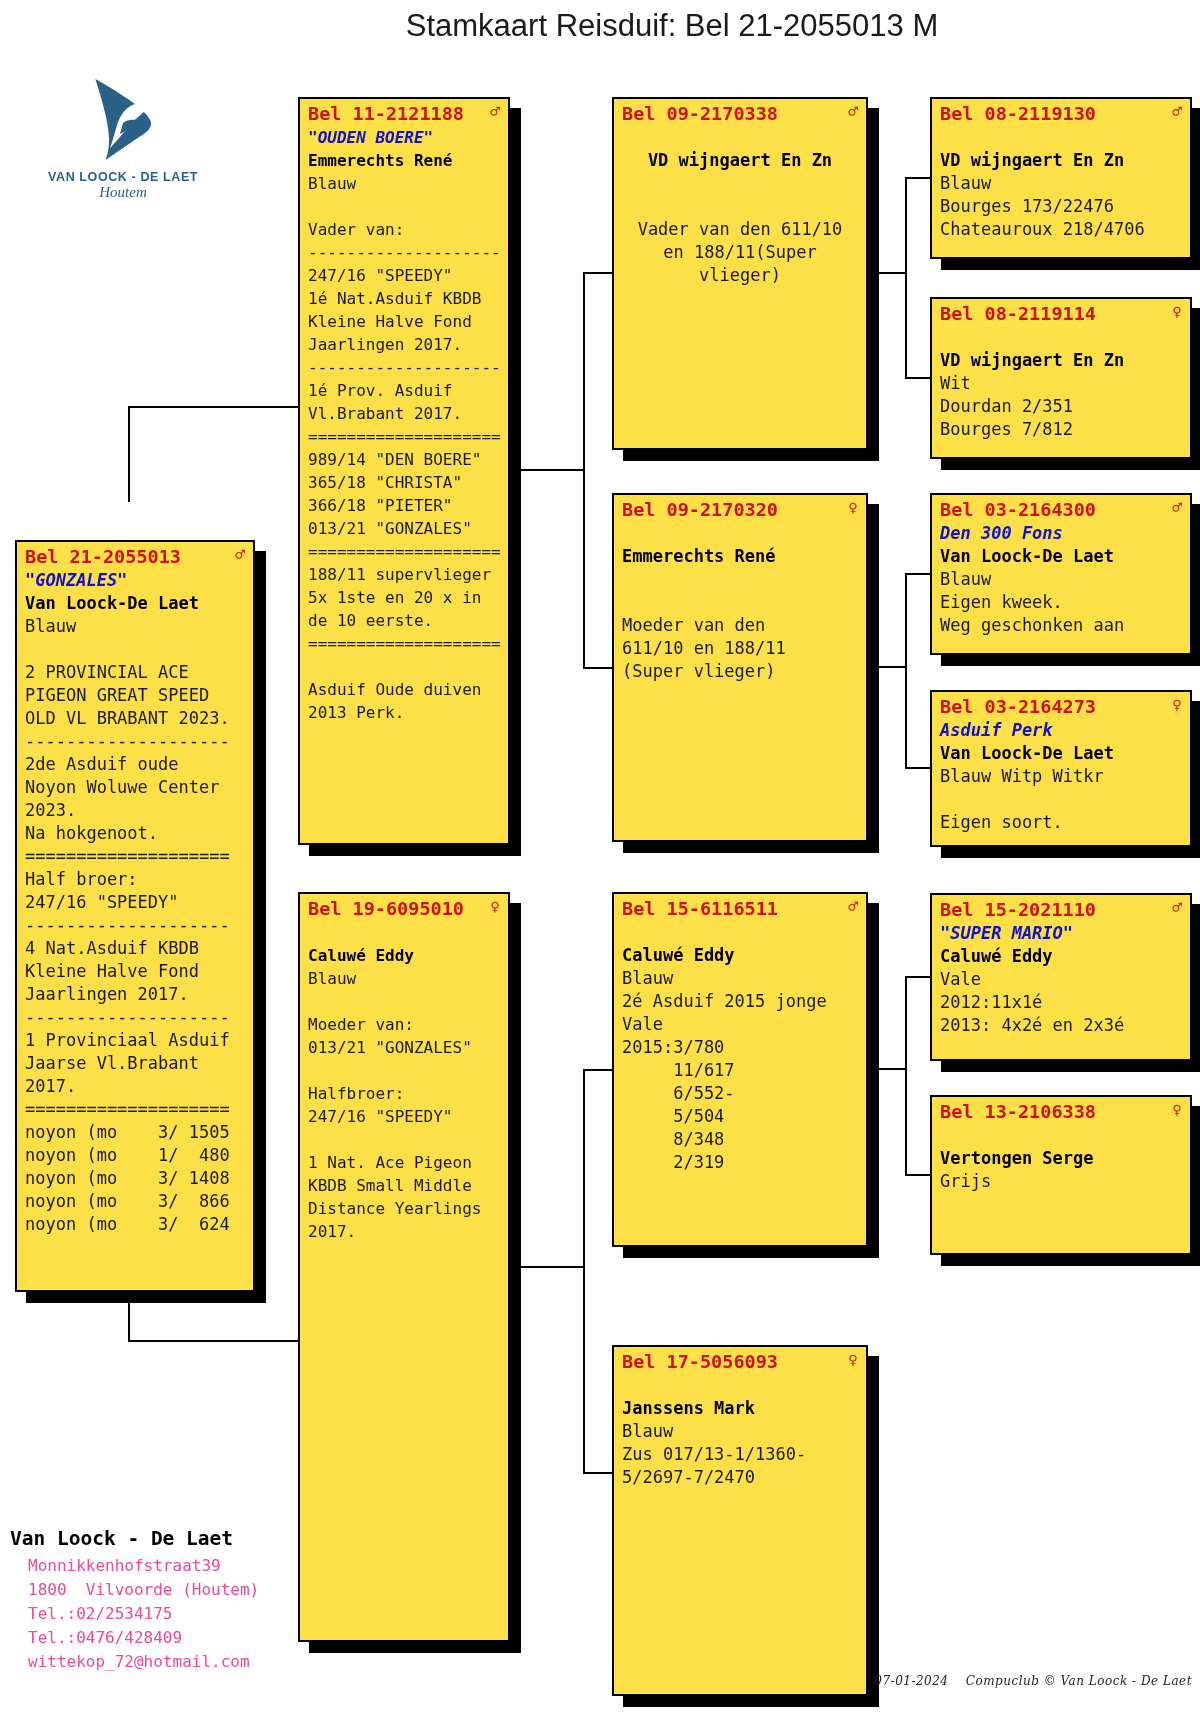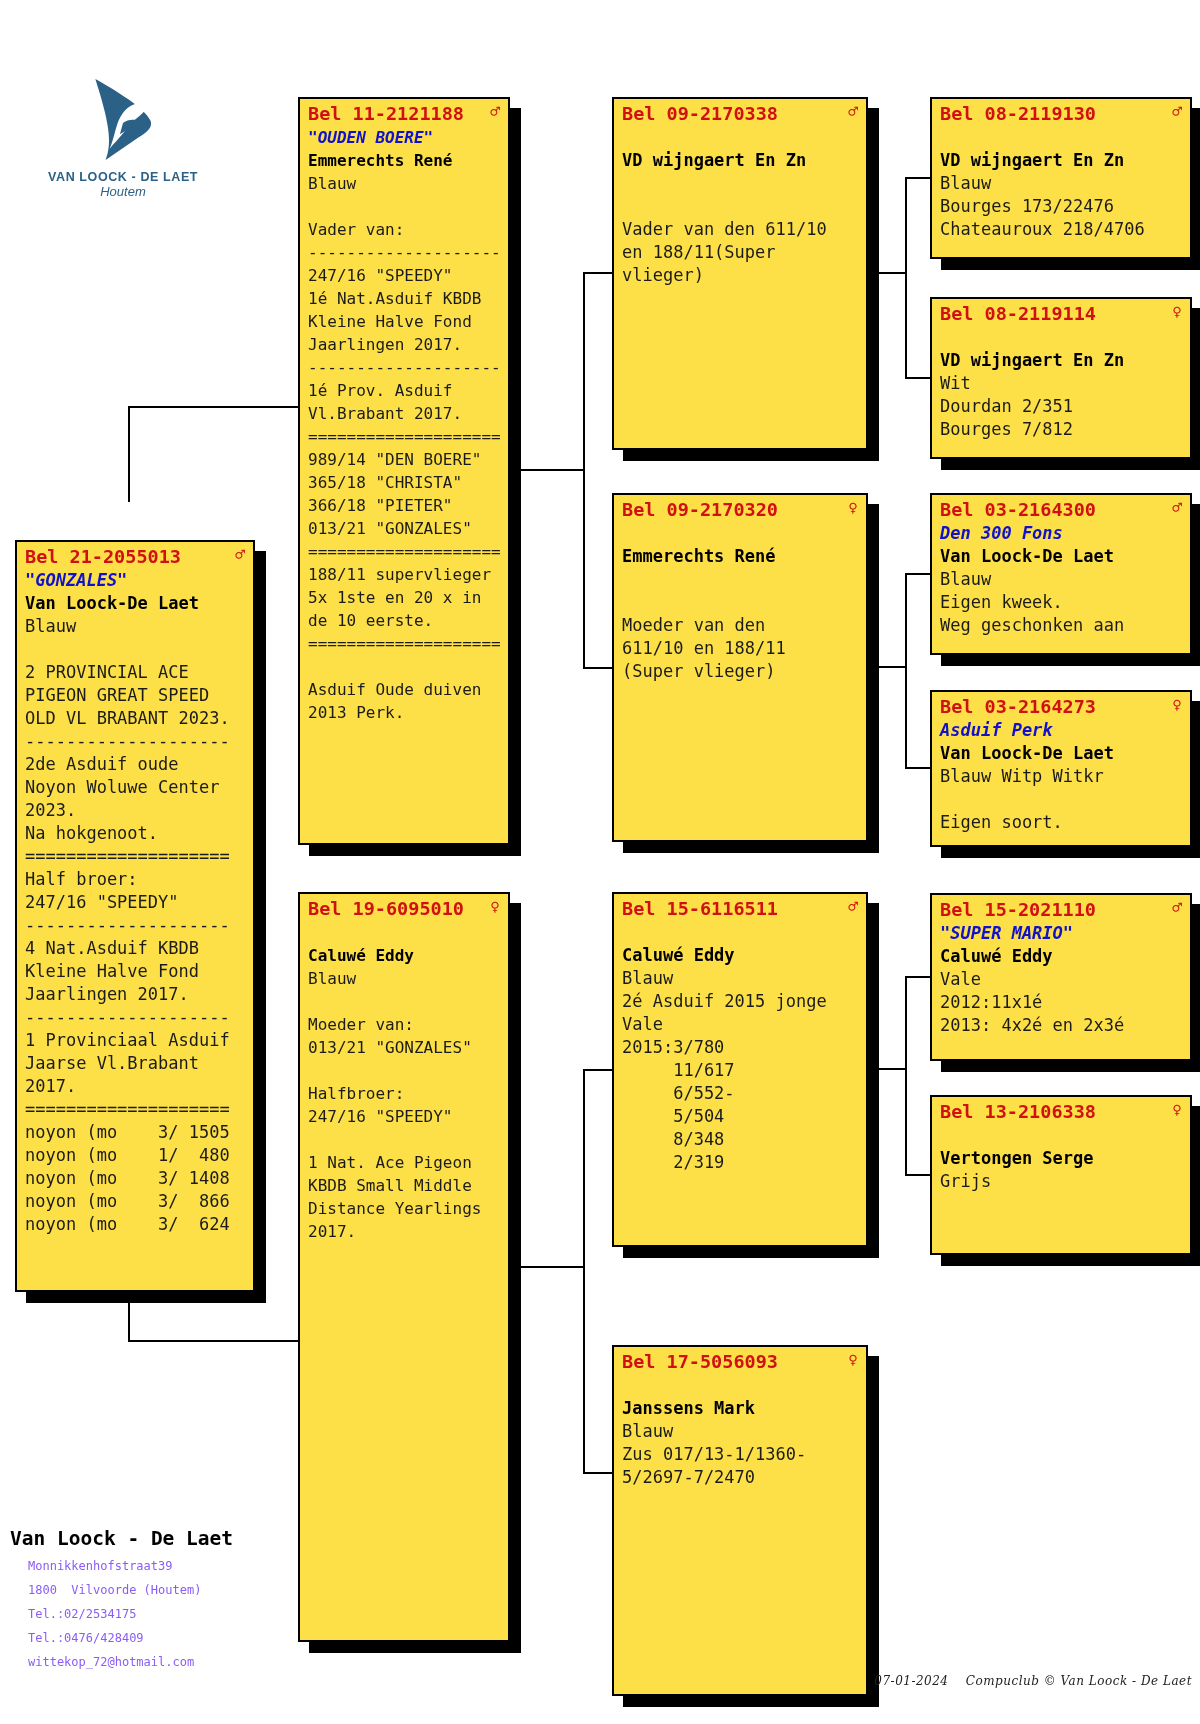--- a/index.html
+++ b/index.html
@@ -12,53 +12,54 @@
     font-family:"Liberation Sans", sans-serif; font-size:31px; color:#1a1a1a;
     white-space:pre;
   }
   
   .logo { position:absolute; left:48px; top:78px; width:150px; text-align:center; }
   .logo-name {
     font-family:"Liberation Sans", sans-serif; font-weight:bold; font-size:12.5px;
     letter-spacing:0.6px; color:#2b6186; margin-top:2px; white-space:pre;
   }
   .logo-place {
-    font-family:Liberation Sans, sans-serif; font-style:italic; font-size:13px; color:#2b6186;
+    font-family:Liberation Serif, serif; font-style:italic; font-size:15px; color:#2b6186;
   }
   
   .pbox {
     position:absolute; background:#fde047; border:2px solid #000;
     box-shadow:11px 11px 0 #000; box-sizing:border-box;
     padding:2px 8px 4px 8px; overflow:hidden;
   }
   .hdr {
     display:flex; justify-content:space-between; align-items:flex-start;
     color:#d01012; font-weight:bold; font-size:18.5px; line-height:25px; white-space:pre;
   }
   .hdr .sex { font-size:16px; line-height:22px; }
   .line { font-size:17px; line-height:23px; white-space:pre; color:#1b1b1b; }
   .narrow .line { font-size:16px; }
   .line.b  { font-weight:bold; color:#000; }
   .line.bl { color:#1111cc; font-weight:bold; font-style:italic; }
   .conn { position:absolute; background:#000; }
   
   .contact { position:absolute; left:10px; top:1524px; }
   .contact-name { font-weight:bold; font-size:19.5px; line-height:30px; white-space:pre; color:#000; }
-  .contact-line { font-size:12px; line-height:24px; white-space:pre; color:#8b5cf6;padding-left:18px; }
+  .contact-line { font-size:16px; line-height:24px; white-space:pre; color:#ec4899;padding-left:18px; }
   .stamp {
     position:absolute; right:8px; top:1674px;
     font-family:"DejaVu Serif", serif; font-style:italic; font-size:12px;
     letter-spacing:0.5px; color:#222; white-space:pre;
   }
 </style>
 </head>
 <body>
 
 <div id="page">
 
+  <div class="page-title">Stamkaart Reisduif: Bel 21-2055013 M</div>
 
   <div class="logo">
     <svg width="62" height="86" viewBox="0 0 60 84" aria-hidden="true">
       <path d="M3,1 C24,13 51,29 57,42 C59,48 54,53 45,58 L13,80 C20,63 16,42 3,1 Z" fill="#2b6186"></path>
       <path d="M28,37 C36,24 49,22 55,27 C50,35 43,39 37,45 C32,52 26,59 17,69 C22,57 23,45 28,37 Z" fill="#ffffff"></path>
       <path d="M30,44 C35,40 41,40 45,42 C40,47 33,51 27,55 Z" fill="#2b6186"></path>
     </svg>
     <div class="logo-name">VAN LOOCK - DE LAET</div>
     <div class="logo-place">Houtem</div>
   </div>
@@ -162,21 +163,21 @@
         <div class="line">013/21 "GONZALES"</div>
         <div class="line">&nbsp;</div>
         <div class="line">Halfbroer:</div>
         <div class="line">247/16 "SPEEDY"</div>
         <div class="line">&nbsp;</div>
         <div class="line">1 Nat. Ace Pigeon</div>
         <div class="line">KBDB Small Middle</div>
         <div class="line">Distance Yearlings</div>
         <div class="line">2017.</div>
       </div>
-      <div class="pbox" style="left: 612px; top: 97px; width: 256px; height: 353px;">
+      <div class="pbox" style="left: 612px; top: 97px; width: 256px; height: 353px; text-align: center;">
         <div class="hdr"><span>Bel 09-2170338</span><span class="sex">♂</span></div>
         <div class="line">&nbsp;</div>
         <div class="line b">VD wijngaert En Zn</div>
         <div class="line">&nbsp;</div>
         <div class="line">&nbsp;</div>
         <div class="line">Vader van den 611/10</div>
         <div class="line">en 188/11(Super</div>
         <div class="line">vlieger)</div>
       </div>
       <div class="pbox" style="left: 612px; top: 493px; width: 256px; height: 349px;">

